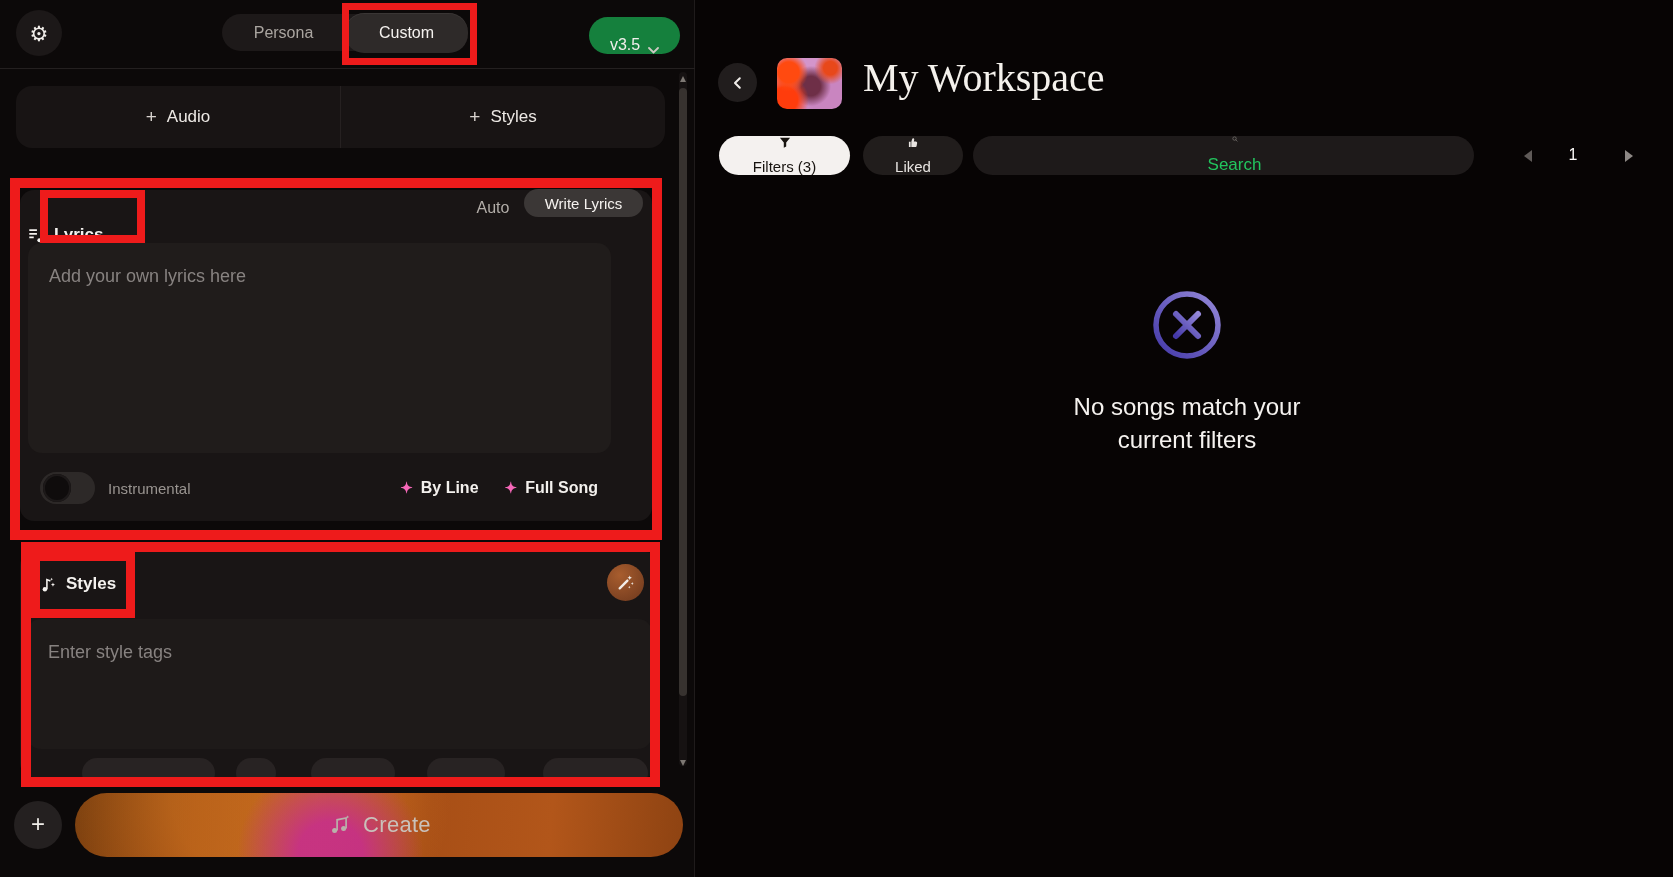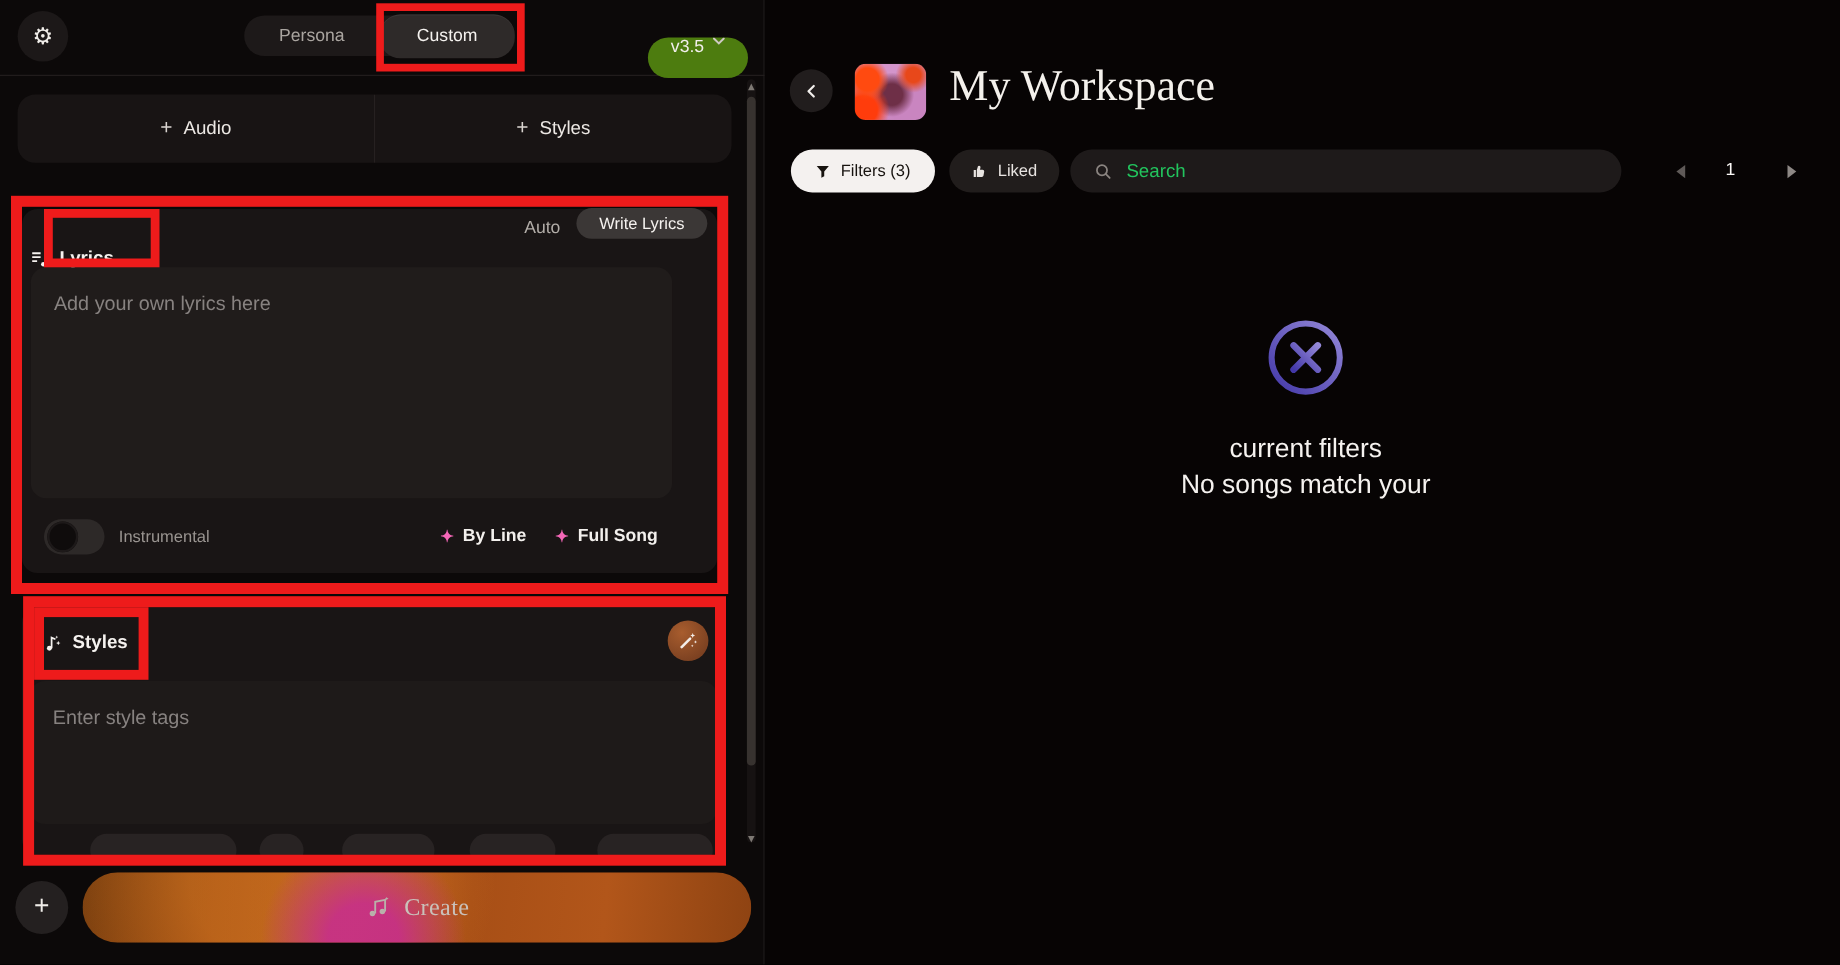--- a/index.html
+++ b/index.html
@@ -10,22 +10,22 @@
   
   #left-panel{left:0;top:0;width:695px;height:877px;background:#0c0909;border-right:1px solid #1f1b1b;}
   #top-bar{left:0;top:0;width:695px;height:69px;border-bottom:1px solid #242020;}
   .circle-btn{border-radius:50%;background:#1c1818;display:flex;align-items:center;justify-content:center;}
   #gear-btn{left:16px;top:10px;width:46px;height:46px;}
   #gear-btn span{font-size:21px;color:#f0ede9;line-height:1;}
   #mode-toggle{left:222px;top:14px;width:245px;height:37px;border-radius:19px;background:#1d1919;display:flex;}
   .mode-seg{flex:1;display:flex;align-items:center;justify-content:center;font-size:16px;color:#aaa5a0;}
   #mode-custom{background:#2e2a29;border-radius:19px;color:#f5f2ef;margin:-1px -1px -2px 0;
      box-shadow:inset 0 1px 0 rgba(255,255,255,.06);}
-  #version-pill{left:589px;top:34px;width:91px;height:37px;border-radius:19px;background:#4d7c0f;
-     display:flex;align-items:flex-start;justify-content:center;gap:8px;font-size:16px;color:#f2efec;}
+  #version-pill{left:589px;top:17px;width:91px;height:37px;border-radius:19px;background:#15803d;
+     display:flex;align-items:flex-end;justify-content:center;gap:8px;font-size:16px;color:#f2efec;}
 
   #attach-row{left:16px;top:86px;width:649px;height:62px;border-radius:16px;background:#181414;display:flex;overflow:hidden;}
   .attach-btn{display:flex;align-items:center;justify-content:center;gap:10px;font-size:17px;color:#ece8e4;}
   .attach-btn .plus{font-size:19px;font-weight:300;color:#d8d3cf;}
   #attach-audio{width:324px;border-right:1px solid #262121;}
   #attach-persona{flex:1;}
 
   .section{background:#191515;border-radius:14px;}
   #lyrics-section{left:20px;top:190px;width:632px;height:331px;}
   #styles-section{left:20px;top:552px;width:640px;height:225px;overflow:hidden;}
@@ -56,42 +56,42 @@
   .chip{position:absolute;top:206px;height:30px;border-radius:15px;background:#282323;}
 
   #plus-btn{left:14px;top:801px;width:48px;height:48px;background:#242020;}
   #plus-btn span{font-size:24px;font-weight:300;color:#f0ede9;margin-top:-2px;}
   #create-btn{left:75px;top:793px;width:608px;height:64px;border-radius:32px;
      background:
        radial-gradient(circle at 42% 95%, rgba(199,42,146,.85) 0 9%, rgba(199,42,146,0) 26%),
        radial-gradient(circle at 30% 0%, rgba(230,140,40,.35) 0 20%, rgba(230,140,40,0) 45%),
        linear-gradient(95deg,#7a3f0f 0%,#a34d13 20%,#b75a1a 40%,#a84f16 58%,#b2561a 78%,#8e4312 100%);
      display:flex;align-items:center;justify-content:center;gap:12px;}
-  #create-btn .lbl{font-size:22px;color:#c9c1ba;letter-spacing:.3px;font-family:Liberation Serif, serif;}
+  #create-btn .lbl{font-size:22px;color:#c9c1ba;letter-spacing:.3px;}
 
   
   #scrollbar{left:679px;top:72px;width:8px;height:694px;background:#161212;border-radius:4px;}
   #scroll-thumb{left:679px;top:88px;width:8px;height:608px;background:#37322f;border-radius:4px;}
   .scroll-arrow{left:680px;width:0;height:0;border-left:3.5px solid transparent;border-right:3.5px solid transparent;}
   #scroll-up{top:76px;border-bottom:6px solid #7d7873;}
   #scroll-down{top:760px;border-top:6px solid #7d7873;}
 
   
   #back-btn{left:718px;top:63px;width:39px;height:39px;background:#211d1d;}
   #workspace-thumb{left:777px;top:58px;width:65px;height:51px;border-radius:10px;
      background:
       radial-gradient(circle at 18% 28%,#ff4a10 0 16%,rgba(255,74,16,0) 30%),
       radial-gradient(circle at 12% 82%,#ff3c0c 0 18%,rgba(255,60,12,0) 34%),
       radial-gradient(circle at 82% 20%,#e8481a 0 10%,rgba(232,72,26,0) 24%),
       radial-gradient(circle at 52% 55%,#6e2f47 0 22%,rgba(110,47,71,0) 46%),
       radial-gradient(circle at 80% 78%,#c985c0 0 28%,rgba(201,133,192,0) 55%),
       #d395cb;}
   #workspace-title{left:863px;top:54px;font-family:"Liberation Serif",serif;font-size:40px;color:#f4f1ec;}
 
-  .pill{height:39px;border-radius:20px;display:flex;align-items:center;justify-content:center;gap:9px;}
+  .pill{height:39px;border-radius:20px;display:flex;align-items:center;justify-content:center;gap:9px;flex-direction:column;}
   #filters-pill{left:719px;top:136px;width:131px;background:#f4f1ef;color:#17130f;font-size:15px;font-weight:500;}
   #liked-pill{left:863px;top:136px;width:100px;background:#211d1c;color:#e8e4e1;font-size:15px;font-weight:500;}
   #search-bar{left:973px;top:136px;width:501px;background:#1e1a1a;justify-content:flex-start;padding-left:22px;gap:13px;}
   #search-bar .ph{color:#22c55e;font-size:17px;}
 
   .pg-arrow{width:0;height:0;border-top:6px solid transparent;border-bottom:6px solid transparent;top:150px;}
   #page-prev{left:1524px;border-right:8px solid #5f5a58;}
   #page-next{left:1625px;border-left:8px solid #8d8885;}
   #page-num{left:1558px;top:146px;width:30px;text-align:center;font-size:16px;color:#fbf9f7;}
 
@@ -249,22 +249,22 @@
       <defs>
         <linearGradient id="emptyGrad" x1="0" y1="1" x2="1" y2="0">
           <stop offset="0" stop-color="#4338a8"></stop>
           <stop offset="1" stop-color="#9488d8"></stop>
         </linearGradient>
       </defs>
       <circle cx="37" cy="37" r="31" fill="none" stroke="url(#emptyGrad)" stroke-width="5.5"></circle>
       <path d="M26 26 L48 48 M48 26 L26 48" stroke="url(#emptyGrad)" stroke-width="6" stroke-linecap="round"></path>
     </svg>
     <div id="empty-text">
+      <div>No songs match your</div>
       <div>current filters</div>
-      <div>No songs match your</div>
     </div>
   </div>
 
 <div class="annotation" style="left: 342px; top: 3px; width: 135px; height: 62px; border-width: 7px; border-color: rgb(238, 27, 27);"></div>
     <div class="annotation" style="left: 40px; top: 190px; width: 105px; height: 53px; border-width: 8px; border-color: rgb(238, 27, 27);"></div>
     <div class="annotation" style="left: 10px; top: 178px; width: 652px; height: 362px; border-width: 10px; border-color: rgb(238, 27, 27);"></div>
     <div class="annotation" style="left: 31px; top: 552px; width: 104px; height: 66px; border-width: 9px; border-color: rgb(238, 27, 27);"></div>
     <div class="annotation" style="left: 21px; top: 542px; width: 639px; height: 245px; border-width: 10px; border-color: rgb(238, 27, 27);"></div>
   </div>
 

